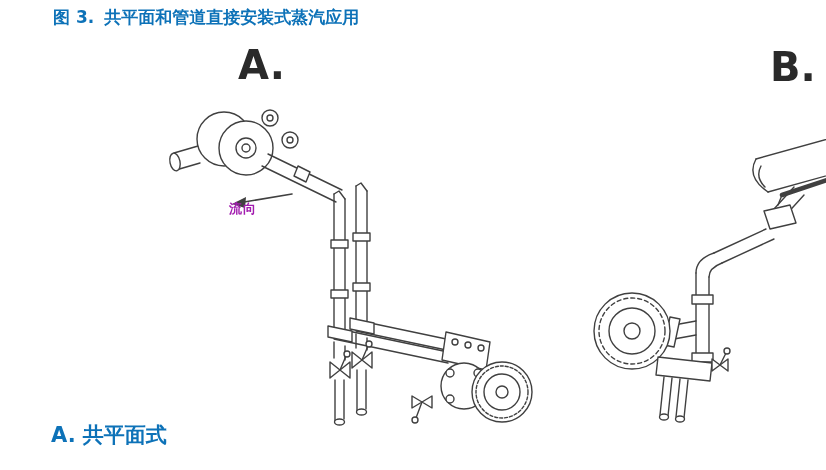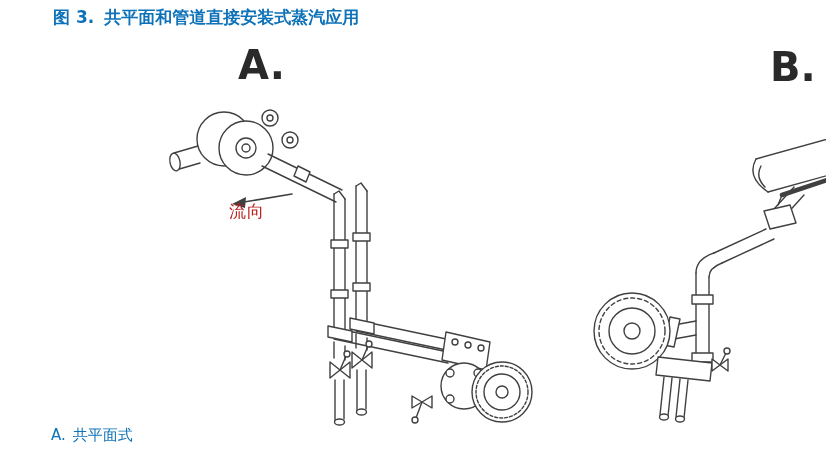--- a/index.html
+++ b/index.html
@@ -21,25 +21,25 @@
   }
   .label-a { left: 190px; top: 42px; }
   .label-b { left: 722px; top: 44px; }
 
   .drawing { position: absolute; }
   .drawing-a { left: 70px; top: 90px; }
   .drawing-b { left: 510px; top: 125px; }
 
   .flow-label {
     position: absolute; left: 181px; top: 200px;
-    font-size: 17px; font-weight: normal; color: #b91c1c; letter-spacing: 1px;
+    font-size: 13px; font-weight: bold; color: #a21caf; letter-spacing: 1px;
   }
 
   .legend { position: absolute; left: 3px; top: 424px; }
-  .legend-item { font-size: 15px; font-weight: normal; color: #0d72b8; line-height: 22px; }
+  .legend-item { font-size: 21px; font-weight: bold; color: #0d72b8; line-height: 22px; }
   .legend-item .letter { margin-right: 7px; }
 </style>
 </head>
 <body>
 
 <div class="page">
 
   <div class="figure-title">
     <span class="num">图 3.</span><span>共平面和管道直接安装式蒸汽应用</span>
   </div>

